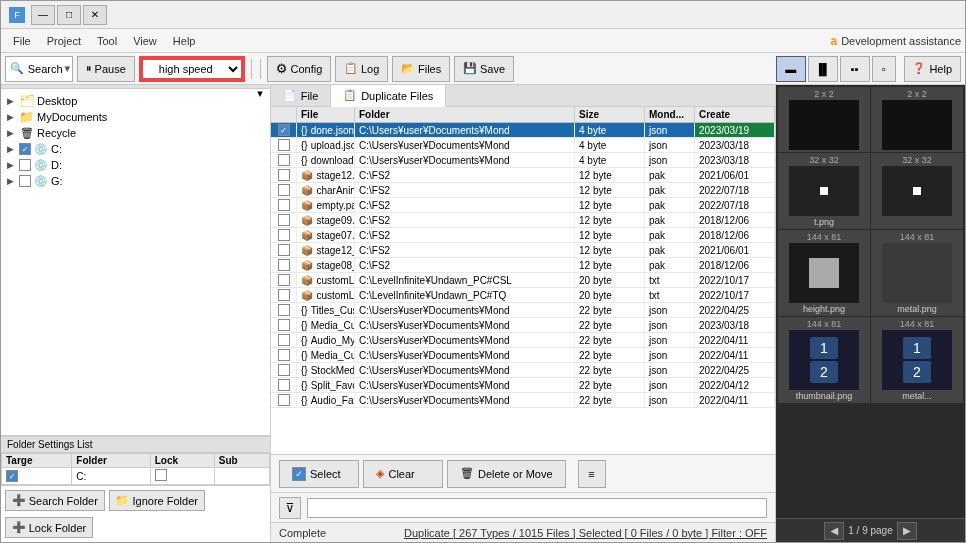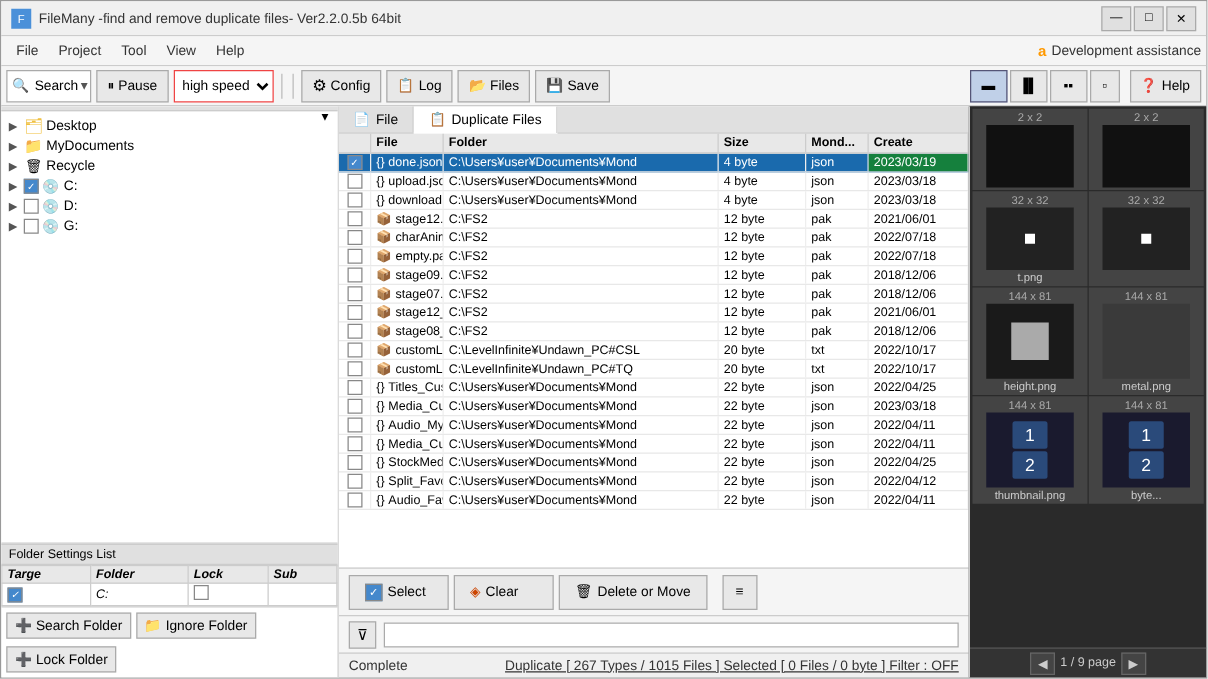--- a/index.html
+++ b/index.html
@@ -20,41 +20,41 @@
     .menu-bar-right { margin-left: auto; display: flex; align-items: center; gap: 4px; }
     .amazon-logo { color: #ff9900; font-weight: bold; font-size: 12px; }
     .dev-assistance { color: #333; }
     
     
     .toolbar { height: 32px; display: flex; align-items: center; padding: 2px 4px; border-bottom: 1px solid #ccc; background: #f5f5f5; gap: 4px; flex-shrink: 0; }
     .toolbar-btn { height: 26px; padding: 0 8px; border: 1px solid #aaa; background: #e8e8e8; cursor: pointer; display: flex; align-items: center; gap: 3px; white-space: nowrap; }
     .toolbar-sep { width: 1px; height: 20px; background: #bbb; margin: 0 2px; }
     .search-group { display: flex; align-items: center; border: 1px solid #aaa; background: white; height: 26px; }
     .search-icon { padding: 0 4px; color: #555; }
-    .toolbar-select { height: 26px; border: 1px solid #ef4444; background: white; padding: 0 2px; font-size: 11px; cursor: pointer; }
+    .toolbar-select { height: 26px; border: 4px solid #ef4444; background: white; padding: 0 12px; font-size: 11px; cursor: pointer; }
     .toolbar-right-icons { margin-left: auto; display: flex; align-items: center; gap: 2px; }
     .view-btn { width: 26px; height: 26px; border: 1px solid #aaa; background: #e8e8e8; display: flex; align-items: center; justify-content: center; cursor: pointer; }
     .view-btn.active { background: #c0d0e8; border-color: #557; }
     
     
     .main-content { display: flex; flex: 1; overflow: hidden; }
     
     
     .left-panel { width: 270px; display: flex; flex-direction: column; border-right: 1px solid #ccc; flex-shrink: 0; background: white; }
     .tree-area { flex: 1; overflow-y: auto; padding: 4px; background: white; border-bottom: 1px solid #ccc; }
     .tree-item { display: flex; align-items: center; padding: 1px 2px; cursor: pointer; gap: 2px; }
     .tree-arrow { width: 10px; color: #555; font-size: 9px; }
     .tree-icon { width: 16px; height: 14px; display: flex; align-items: center; justify-content: center; }
     .folder-icon { color: #f0c040; font-size: 12px; }
     .drive-icon { color: #888; font-size: 11px; }
     
     
     .folder-settings { flex-shrink: 0; }
     .folder-settings-header { background: #e0e0e0; padding: 2px 6px; font-size: 10px; border-top: 1px solid #ccc; border-bottom: 1px solid #ccc; }
-    .settings-table { width: 100%; border-collapse: collapse; font-style: italic; }
+    .settings-table { width: 100%; border-collapse: collapse; }
     .settings-table th { background: #e8e8e8; border: 1px solid #ccc; padding: 1px 4px; font-size: 10px; text-align: left; }
     .settings-table td { border: 1px solid #ccc; padding: 1px 4px; font-size: 10px; }
     
     .left-panel-bottom { display: flex; gap: 4px; padding: 4px; border-top: 1px solid #ccc; flex-shrink: 0; }
     .panel-btn { padding: 3px 6px; border: 1px solid #aaa; background: #e8e8e8; cursor: pointer; display: flex; align-items: center; gap: 3px; font-size: 10px; }
     
     
     .center-panel { flex: 1; display: flex; flex-direction: column; overflow: hidden; }
     
     
@@ -108,21 +108,20 @@
     
     .thumb-2x2 { width: 70px; height: 60px; background: #1a1a1a; position: relative; overflow: hidden; }
   </style>
 </head>
 <body>
 
 <div class="window">
 
   <div class="title-bar">
     <div class="title-bar-icon">F</div>
-    <span class="title-text">FileMany -find and remove duplicate files- Ver2.2.0.5b 64bit</span>
     <div class="title-controls">
       <div class="title-btn">—</div>
       <div class="title-btn">□</div>
       <div class="title-btn close">✕</div>
     </div>
   </div>
 
   <div class="menu-bar">
     <div class="menu-item">File</div>
     <div class="menu-item">Project</div>
@@ -572,21 +571,21 @@
             <div style="background:#2a4a7a;color:white;font-size:14px;width:28px;height:22px;display:flex;align-items:center;justify-content:center;border-radius:2px;">2</div>
           </div>
           <div class="preview-info">thumbnail.png</div>
         </div>
         <div class="preview-item">
           <div class="preview-label">144 x 81</div>
           <div style="width:70px;height:60px;background:#1a1a2e;display:flex;flex-direction:column;align-items:center;justify-content:center;gap:2px;">
             <div style="background:#2a4a7a;color:white;font-size:14px;width:28px;height:22px;display:flex;align-items:center;justify-content:center;border-radius:2px;">1</div>
             <div style="background:#2a4a7a;color:white;font-size:14px;width:28px;height:22px;display:flex;align-items:center;justify-content:center;border-radius:2px;">2</div>
           </div>
-          <div class="preview-info">byte...</div>
+          <div class="preview-info">metal...</div>
         </div>
 
       </div>
 
       <div class="preview-nav">
         <div class="preview-nav-btn">◀</div>
         <span class="preview-page">1 / 9 page</span>
         <div class="preview-nav-btn">▶</div>
       </div>
     </div>

